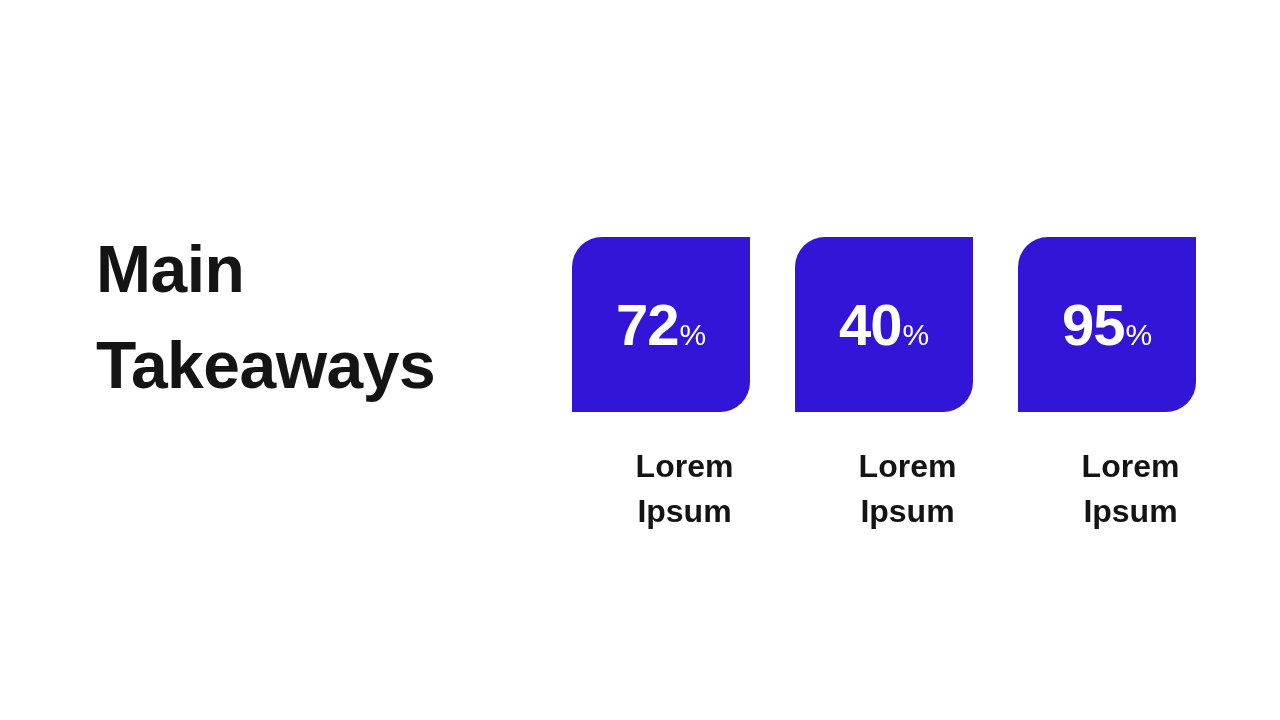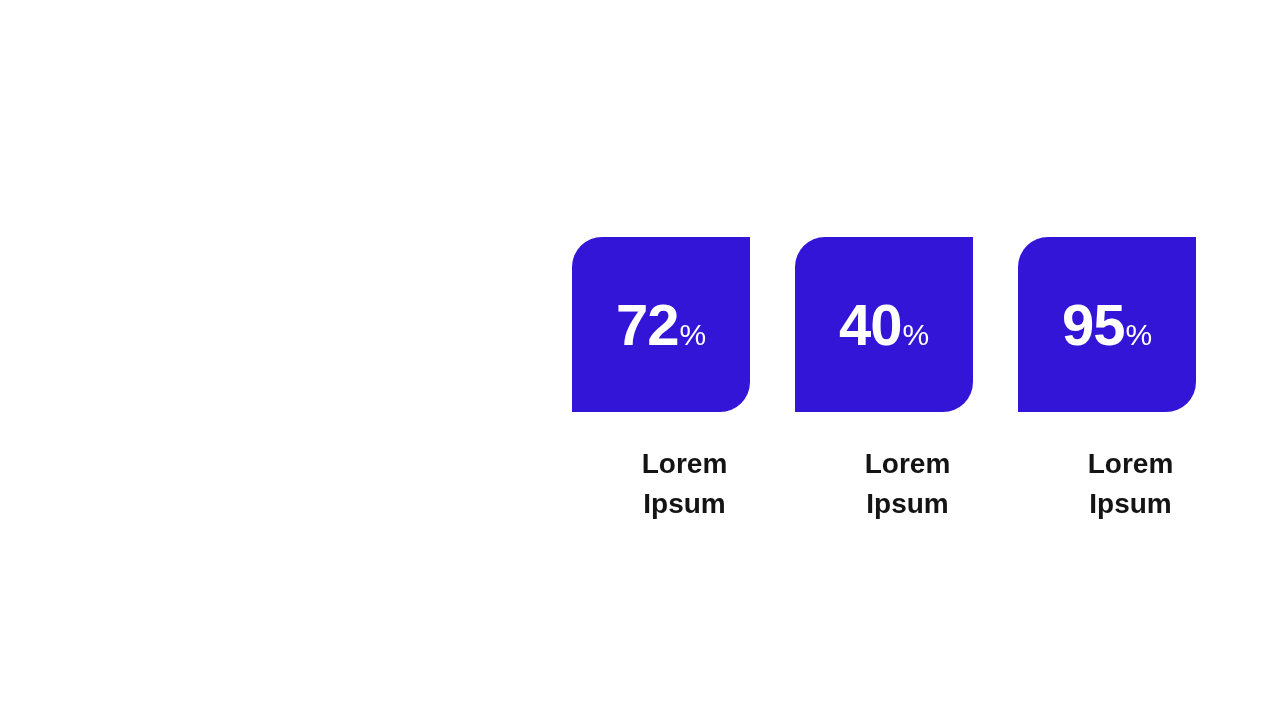--- a/index.html
+++ b/index.html
@@ -81,34 +81,38 @@
   }
   .stat-unit {
     font-size: 30px;
     font-weight: normal;
     line-height: 1;
     margin-left: 1px;
   }
 
   .stat-caption {
     margin-top: 32px;
-    font-size: 28px;
+    font-size: 32px;
     font-weight: bold;
     line-height: 1.42;
     color: #141414;
     text-align: center;
     white-space: pre-line;
     margin-left: 47px;
   }
 </style>
 </head>
 <body>
 
 <div class="slide">
 
+  <div class="title-block">
+    <h1 class="slide-title">Main
+Takeaways</h1>
+  </div>
 
   <div class="stats-row">
 
     <div class="stat-item">
       <div class="stat-card">
         <div class="stat-value">
           <span class="stat-number">72</span>
           <span class="stat-unit">%</span>
         </div>
       </div>

